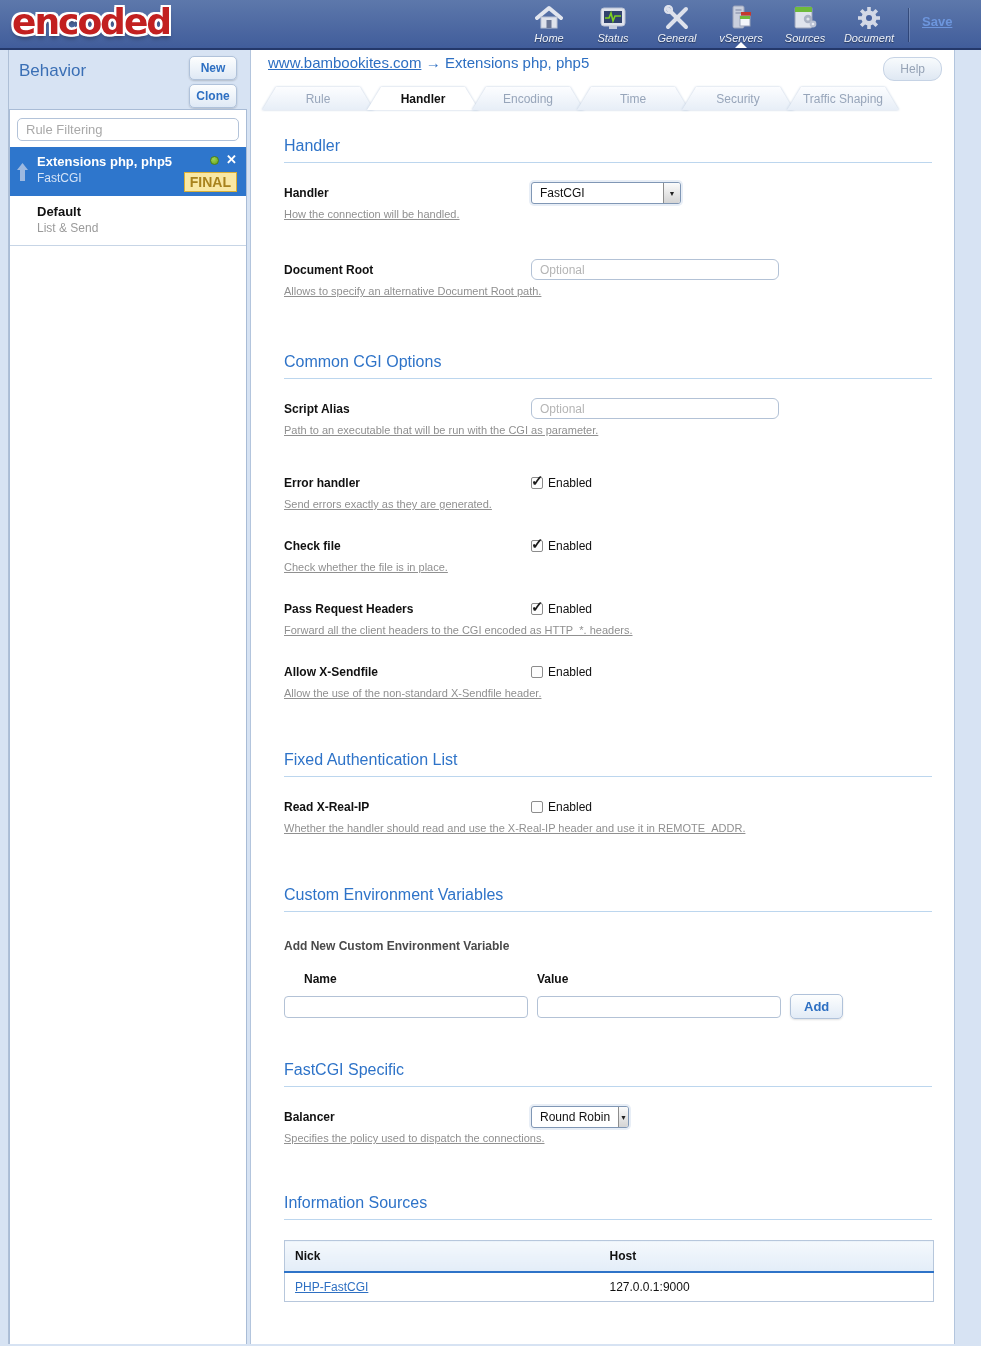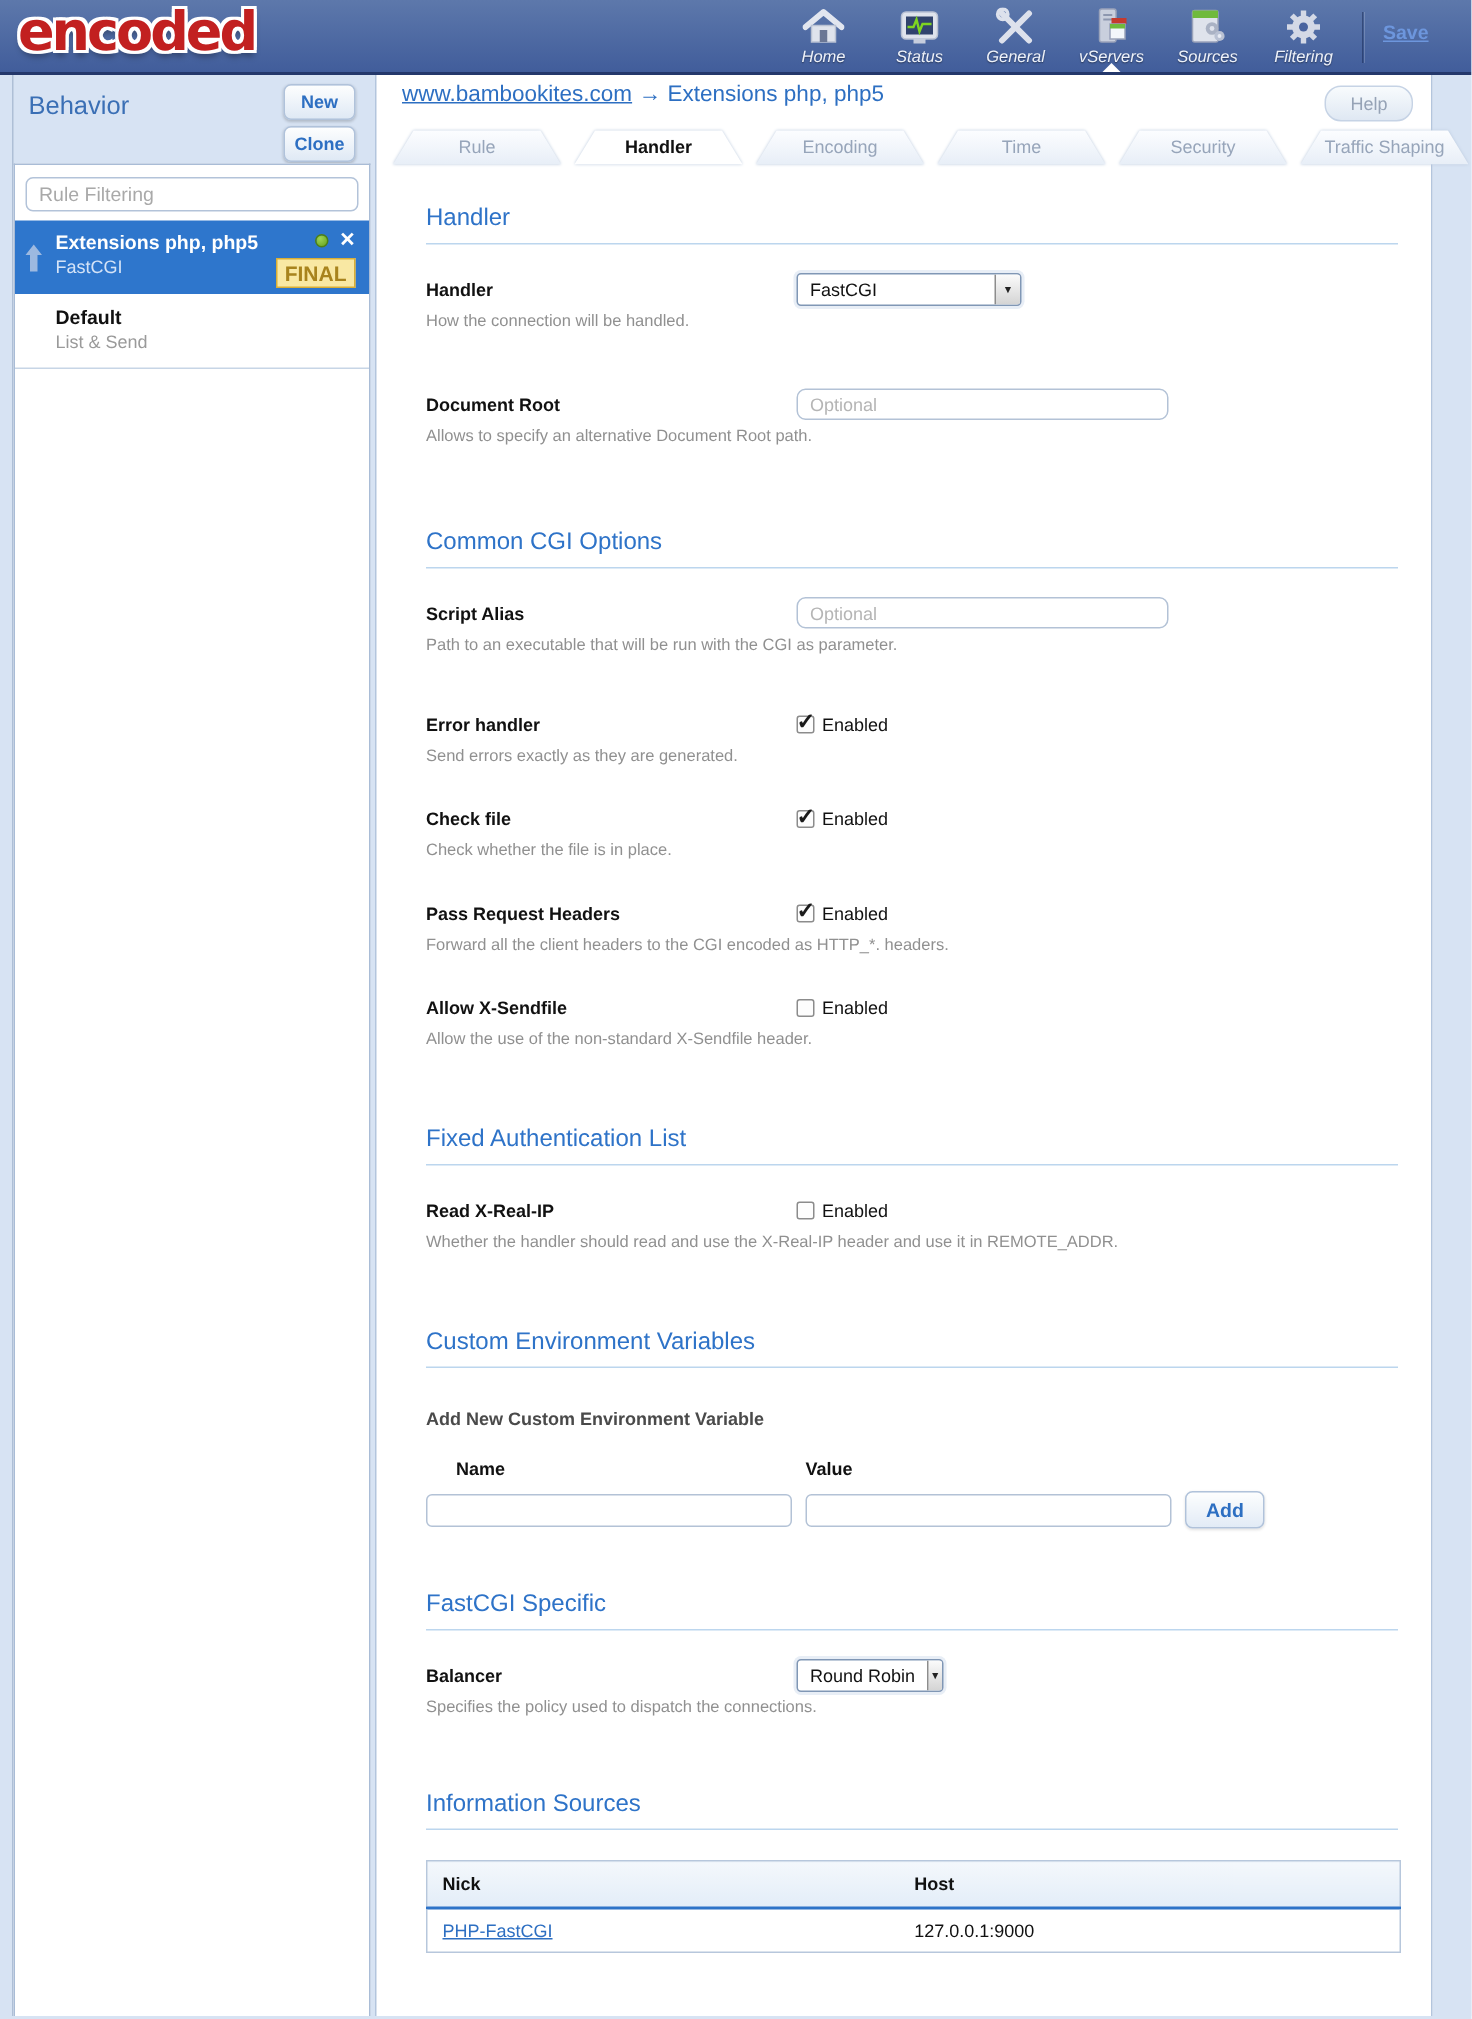--- a/index.html
+++ b/index.html
@@ -103,38 +103,38 @@
   .bc-row { position:relative; padding:4px 0 0 17px; height:36px; }
   .bc-host { color:#2d6fc2; font-size:15px; text-decoration:underline; cursor:pointer; }
   .bc-sep, .bc-rule { color:#2d6fc2; font-size:15px; }
   .help-btn {
     position:absolute; right:12px; top:7px;
     background:linear-gradient(#f8fbfd,#dfe8f3);
     border:1px solid #c6d3e5; border-radius:11px;
     color:#96a3b6; font-size:12px; padding:4px 16px; cursor:pointer; font-family:inherit;
   }
 
-  .tabs { display:flex; padding-left:11px; height:24px; align-items:center; position:relative;gap:16px; }
+  .tabs { display:flex; padding-left:11px; height:24px; align-items:flex-end; position:relative; }
   .tab-wrap { filter:drop-shadow(0 0 1px #bac9dd); margin-right:-7px; }
   .tab {
     width:112px; height:23px;
     display:flex; align-items:center; justify-content:center;
     font-size:12px; color:#97a5ba; cursor:pointer;
     background:linear-gradient(#fcfdff,#e7eef7);
     clip-path:polygon(14px 0, calc(100% - 14px) 0, 100% 100%, 0 100%);
   }
   .tab.active { background:#fff; color:#111; font-weight:bold; }
 
   .content { padding:0 22px 0 33px; }
   .sec-h { color:#2e73c8; font-size:16px; font-weight:normal; margin:27px 0 0 0; }
   .sec-hr { border:none; border-top:1px solid #bcd6ee; margin:7px 0 0 0; height:0; }
 
   .entry { position:relative; margin-top:23px; min-height:44px; }
   .entry .lbl { font-size:12px; font-weight:bold; color:#111; }
-  .entry .desc { font-size:11px; color:#909090; margin-top:8px; }
+  .entry .desc { font-size:11px; color:#909090; margin-top:8px;text-decoration:underline; }
   .entry .ctrl { position:absolute; left:247px; top:-4px; }
 
   .sel {
     display:inline-flex; align-items:center; height:22px;
     border:1px solid #8097b5; border-radius:3px; background:#fff;
     font-size:12px; color:#111; overflow:hidden; cursor:pointer;
     box-shadow:0 0 0 2px #e8eef6;
   }
   .sel .txt { padding:0 8px; white-space:nowrap; }
   .sel .btn {
@@ -261,21 +261,21 @@
           <g stroke="#d4d9e6" stroke-width="3.6">
             <line x1="14" y1="3" x2="14" y2="25"></line>
             <line x1="3" y1="14" x2="25" y2="14"></line>
             <line x1="6.2" y1="6.2" x2="21.8" y2="21.8"></line>
             <line x1="21.8" y1="6.2" x2="6.2" y2="21.8"></line>
           </g>
           <circle cx="14" cy="14" r="7.6" fill="#d4d9e6"></circle>
           <circle cx="14" cy="14" r="3" fill="#49639f"></circle>
         </svg>
       </span>
-      <div class="nlbl">Filtering</div>
+      <div class="nlbl">Document</div>
     </div>
   </div>
 
   <div class="nav-tri"></div>
   <div class="hdr-divider"></div>
   <a class="save-link">Save</a>
 </header>
 
 <div class="cols">
 

